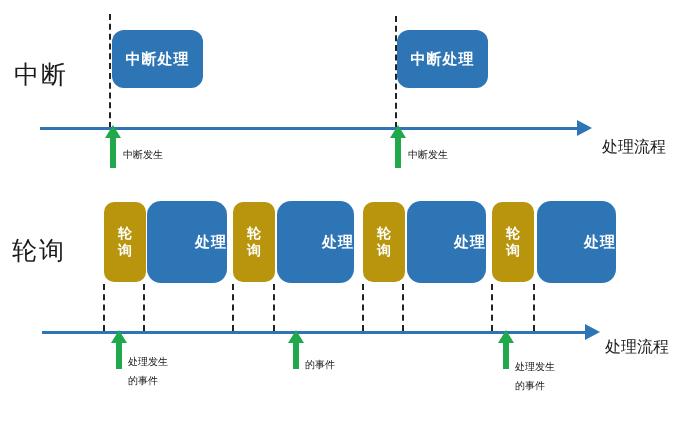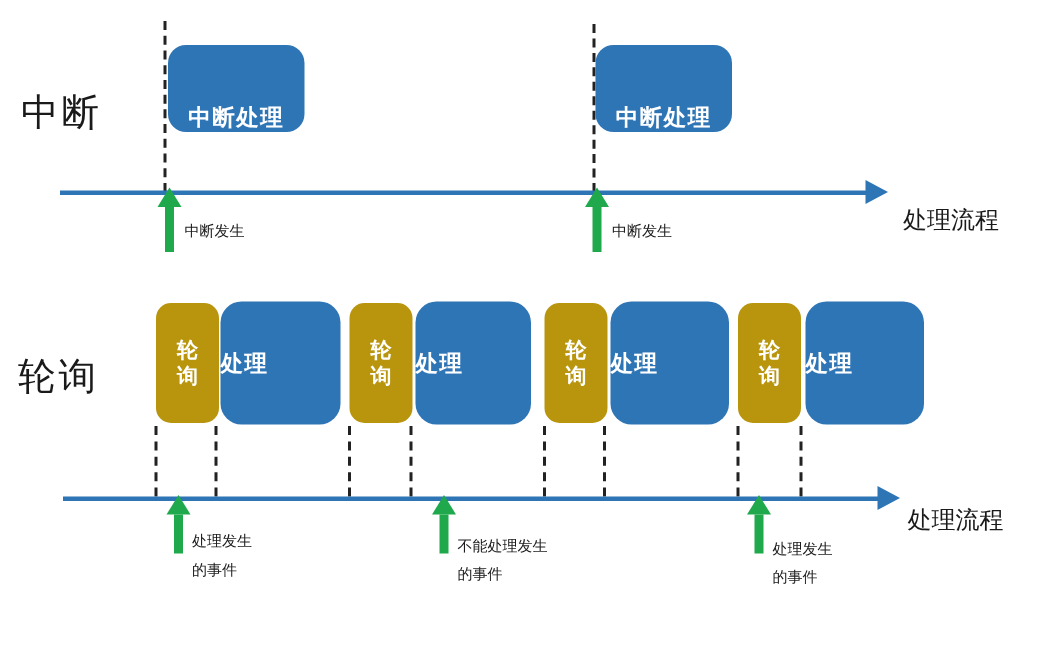--- a/index.html
+++ b/index.html
@@ -12,26 +12,26 @@
     --box-text-white:#ffffff;
   }
   *{margin:0;padding:0;box-sizing:border-box;}
   body{background:#ffffff;font-family:"Liberation Sans","DejaVu Sans",sans-serif;}
   .canvas{position:relative;width:700px;height:433px;background:#ffffff;overflow:hidden;}
 
   .section-label{position:absolute;font-size:25px;color:var(--text-black);letter-spacing:2px;}
 
   .dash{position:absolute;width:0;border-left:2px dashed var(--dash-black);}
 
-  .hbox{position:absolute;background:var(--box-blue);border-radius:12px;display:flex;align-items:flex-end;justify-content:center;z-index:2;}
+  .hbox{position:absolute;background:var(--box-blue);border-radius:12px;display:flex;align-items:center;justify-content:center;z-index:2;}
   .hbox span{color:var(--box-text-white);font-size:15px;font-weight:bold;letter-spacing:1px;}
 
   .pbox-gold{position:absolute;background:var(--box-gold);border-radius:10px;display:flex;align-items:center;justify-content:center;z-index:2;}
   .pbox-gold span{color:var(--box-text-white);font-size:14px;font-weight:bold;width:15px;line-height:17px;word-break:break-all;text-align:center;display:block;}
-  .pbox-blue{position:absolute;background:var(--box-blue);border-radius:14px;display:flex;align-items:center;justify-content:flex-start;z-index:2;}
+  .pbox-blue{position:absolute;background:var(--box-blue);border-radius:14px;display:flex;align-items:center;justify-content:flex-end;z-index:2;}
   .pbox-blue span{color:var(--box-text-white);font-size:15px;font-weight:bold;letter-spacing:1px;}
 
   .tline{position:absolute;height:3px;background:var(--timeline-blue);}
   .thead{position:absolute;width:0;height:0;border-top:8px solid transparent;border-bottom:8px solid transparent;border-left:15px solid var(--timeline-blue);}
   .tlabel{position:absolute;font-size:16px;color:var(--text-black);}
 
   .uparrow{position:absolute;width:16px;z-index:3;}
   .uparrow .head{width:0;height:0;border-left:8px solid transparent;border-right:8px solid transparent;border-bottom:13px solid var(--arrow-green);}
   .uparrow .shaft{width:6px;background:var(--arrow-green);margin:0 auto;}
 
@@ -123,21 +123,20 @@
     <div class="evlabel" style="left:128px;top:352px;">
       <div>处理发生</div>
       <div>的事件</div>
     </div>
 
     <div class="uparrow" style="left:288px;top:330px;">
       <div class="head"></div>
         <div class="shaft" style="height:26px;"></div>
     </div>
     <div class="evlabel" style="left:305px;top:355px;">
-      <div>不能处理发生</div>
       <div>的事件</div>
     </div>
 
     <div class="uparrow" style="left:498px;top:330px;">
       <div class="head"></div>
         <div class="shaft" style="height:26px;"></div>
     </div>
     <div class="evlabel" style="left:515px;top:357px;">
       <div>处理发生</div>
       <div>的事件</div>

